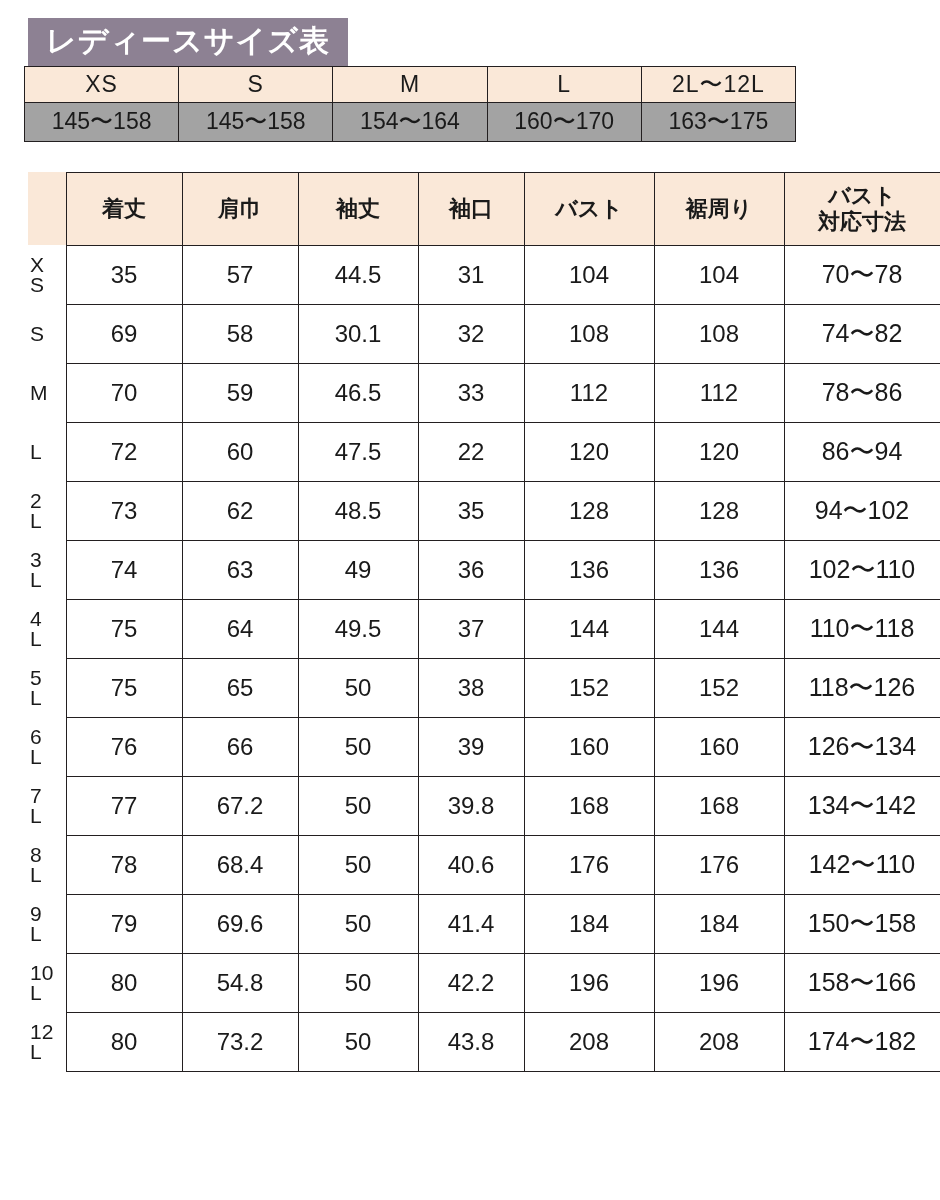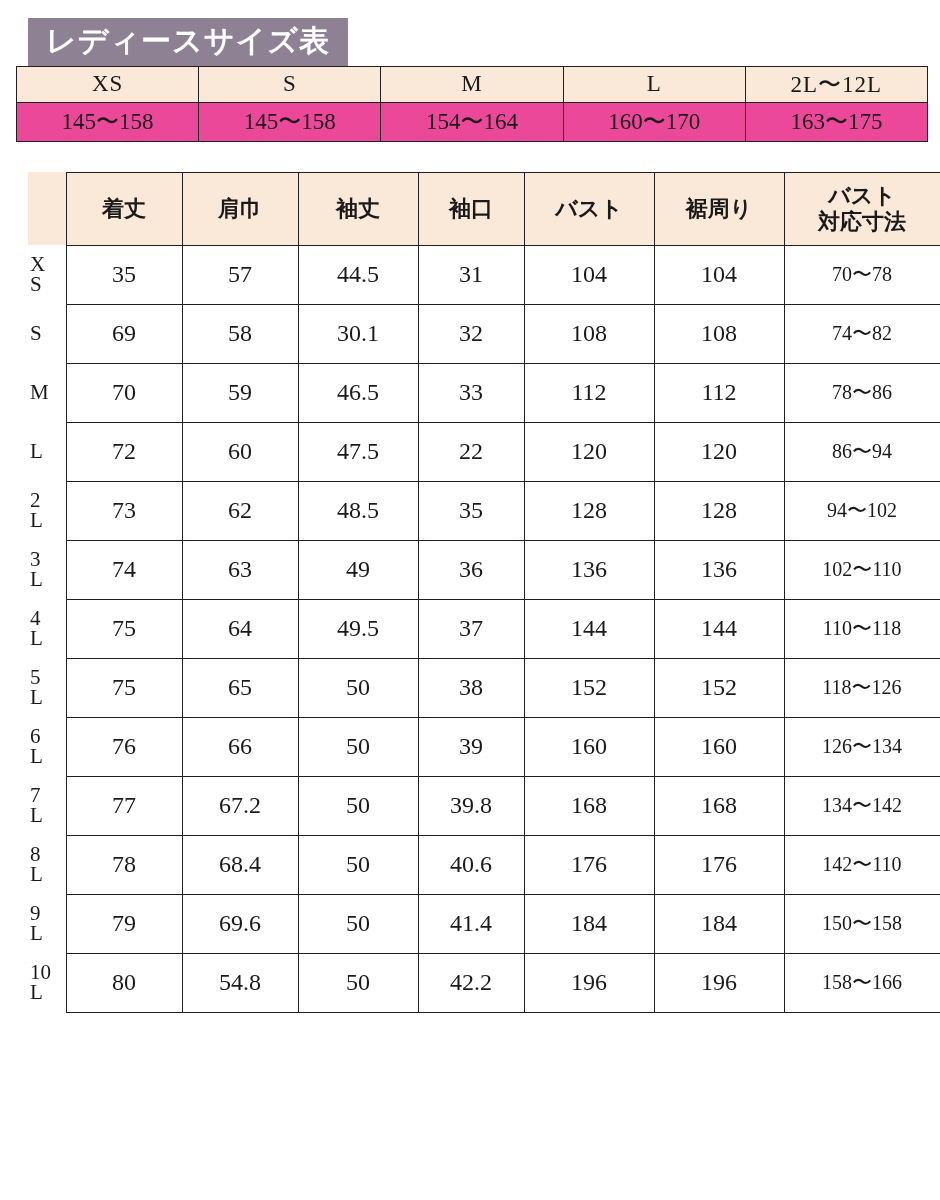--- a/index.html
+++ b/index.html
@@ -13,21 +13,20 @@
     font-family: "Liberation Sans", "DejaVu Sans", sans-serif;
     color: #1a1a1a;
     -webkit-font-smoothing: antialiased;
   }
   .page {
     position: relative;
     width: 940px;
     height: 1200px;
     box-sizing: border-box;
     padding: 18px 20px 0 14px;
-    font-family: Liberation Serif, serif;
   }
 
   
   .title-banner {
     display: inline-block;
     background: #8d8193;
     color: #ffffff;
     font-size: 30px;
     font-weight: bold;
     letter-spacing: 1px;
@@ -51,34 +50,34 @@
   }
   td, th {
     border: 1px solid #231f20;
     text-align: center;
     vertical-align: middle;
     font-weight: normal;
   }
 
   
   .height-table {
-    width: 912px;
-    margin-left: 2px;
+    width: 772px;
+    margin-left: 10px;
   }
   .height-table th {
     background: #fae8d8;
     height: 33px;
     font-size: 23px;
     font-weight: normal;
     letter-spacing: 1px;
   }
   .height-table td {
     height: 36px;
     font-size: 23px;
-    background: #ec4899;
+    background: #a3a3a3;
     letter-spacing: 0px;
     text-align: center;
   }
 
   
   .meas-wrap {
     margin-top: 30px;
     margin-left: 14px;
   }
   .meas-table {
@@ -113,21 +112,21 @@
     line-height: 0.95;
     text-align: left;
     padding-left: 2px;
     width: 36px;
     letter-spacing: 0px;
   }
   .meas-table tbody td.rowhead span {
     display: block;
   }
   .meas-table tbody td.last-col {
-    font-size: 20px;
+    font-size: 25px;
   }
   .stacked {
     display: inline-block;
     line-height: 1.05;
   }
 </style>
 </head>
 <body>
 
 <div class="page">
@@ -343,17 +342,30 @@
               <span>L</span>
             </td>
             <td>80</td>
             <td>54.8</td>
             <td>50</td>
             <td>42.2</td>
             <td>196</td>
             <td>196</td>
             <td class="last-col">158〜166</td>
           </tr>
+          <tr>
+            <td class="rowhead">
+              <span>12</span>
+              <span>L</span>
+            </td>
+            <td>80</td>
+            <td>73.2</td>
+            <td>50</td>
+            <td>43.8</td>
+            <td>208</td>
+            <td>208</td>
+            <td class="last-col">174〜182</td>
+          </tr>
         </tbody>
     </table>
   </div>
 
 </div>
 
 </body></html>

